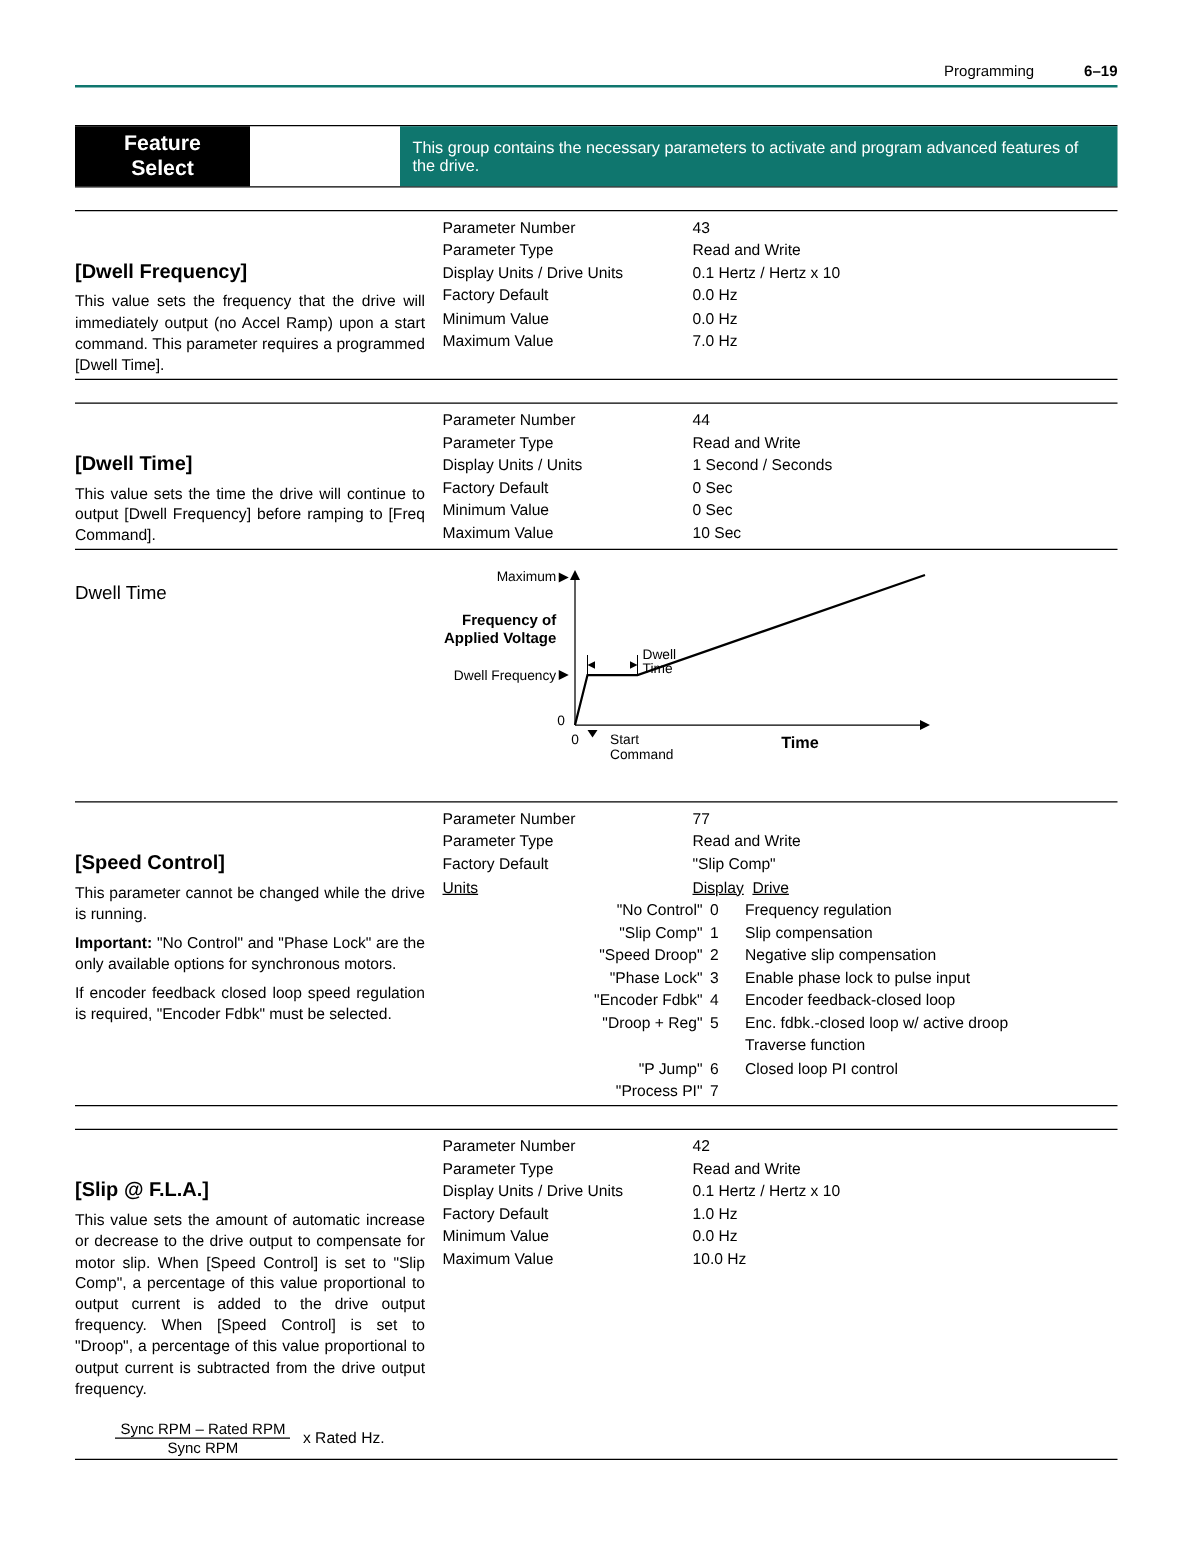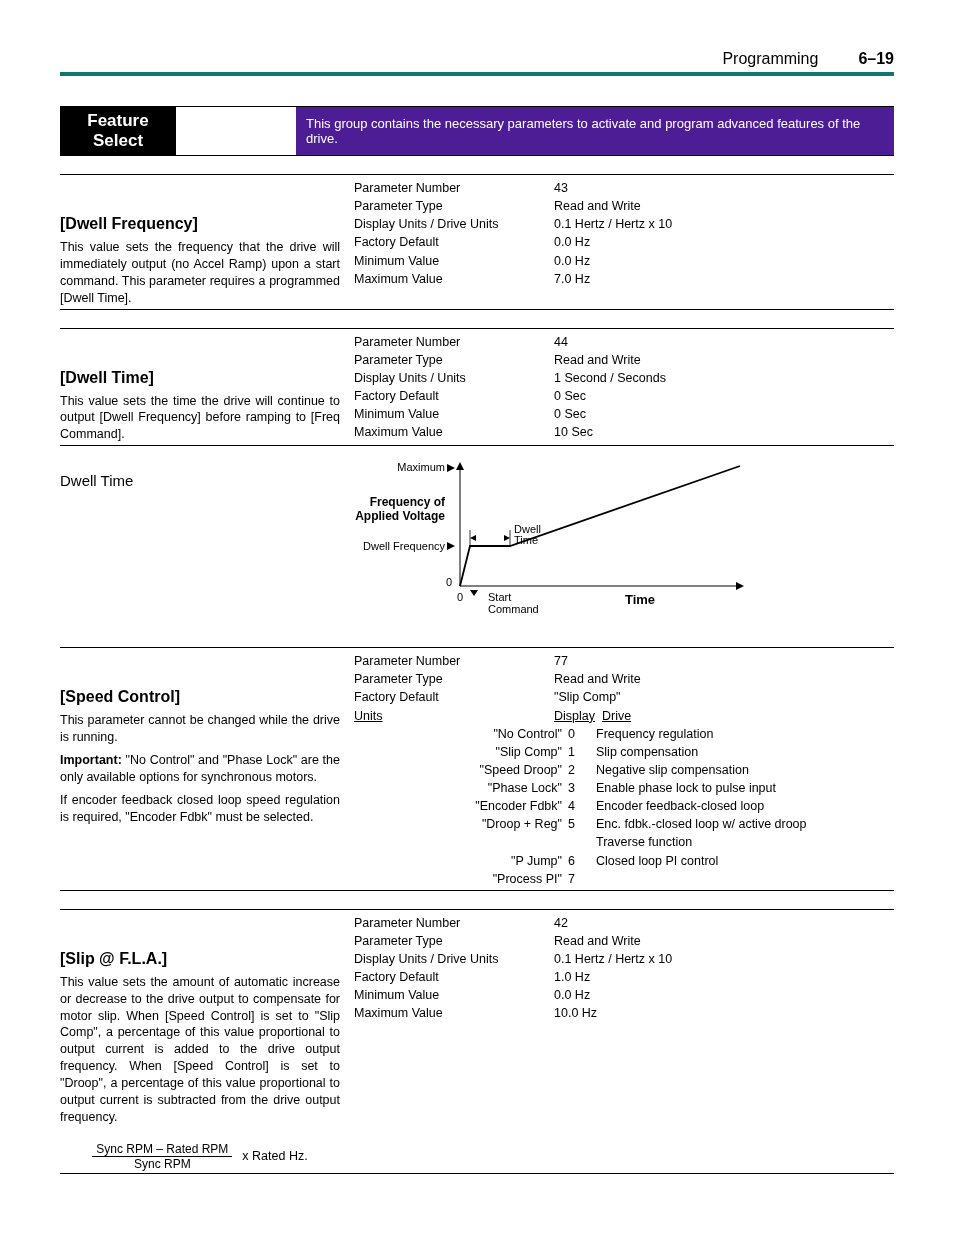--- a/index.html
+++ b/index.html
@@ -8,38 +8,38 @@
     color: #000;
     background: #fff;
     margin: 0;
     padding: 50px 60px;
     width: 954px;
     box-sizing: border-box;
   }
   .header {
     display: flex;
     justify-content: flex-end;
-    border-bottom: 4px solid #0f766e;
+    border-bottom: 2px solid #0f766e;
     padding-bottom: 4px;
     margin-bottom: 30px;
-    font-size: 16px;
+    font-size: 12px;
   }
   .header .pagenum { margin-left: 40px; font-weight: bold; }
   .feature-row { display: flex; border-top: 1px solid #000; border-bottom: 1px solid #000; }
   .feature-box {
     background: #000; color: #fff;
-    width: 116px; min-height: 48px;
+    width: 140px; min-height: 48px;
     display: flex; flex-direction: column;
     align-items: center; justify-content: center;
     font-weight: bold; font-size: 17px;
     line-height: 1.2;
   }
   .feature-gap { width: 120px; }
   .feature-desc {
-    background: #4c1d95; color: #fff; flex: 1;
+    background: #0f766e; color: #fff; flex: 1;
     padding: 6px 10px; font-size: 13px;
     display: flex; align-items: center;
   }
   .param-block {
     border-top: 1.5px solid #000;
     border-bottom: 1.5px solid #000;
     margin-top: 18px;
     display: flex;
     padding: 4px 0 2px 0;
   }

